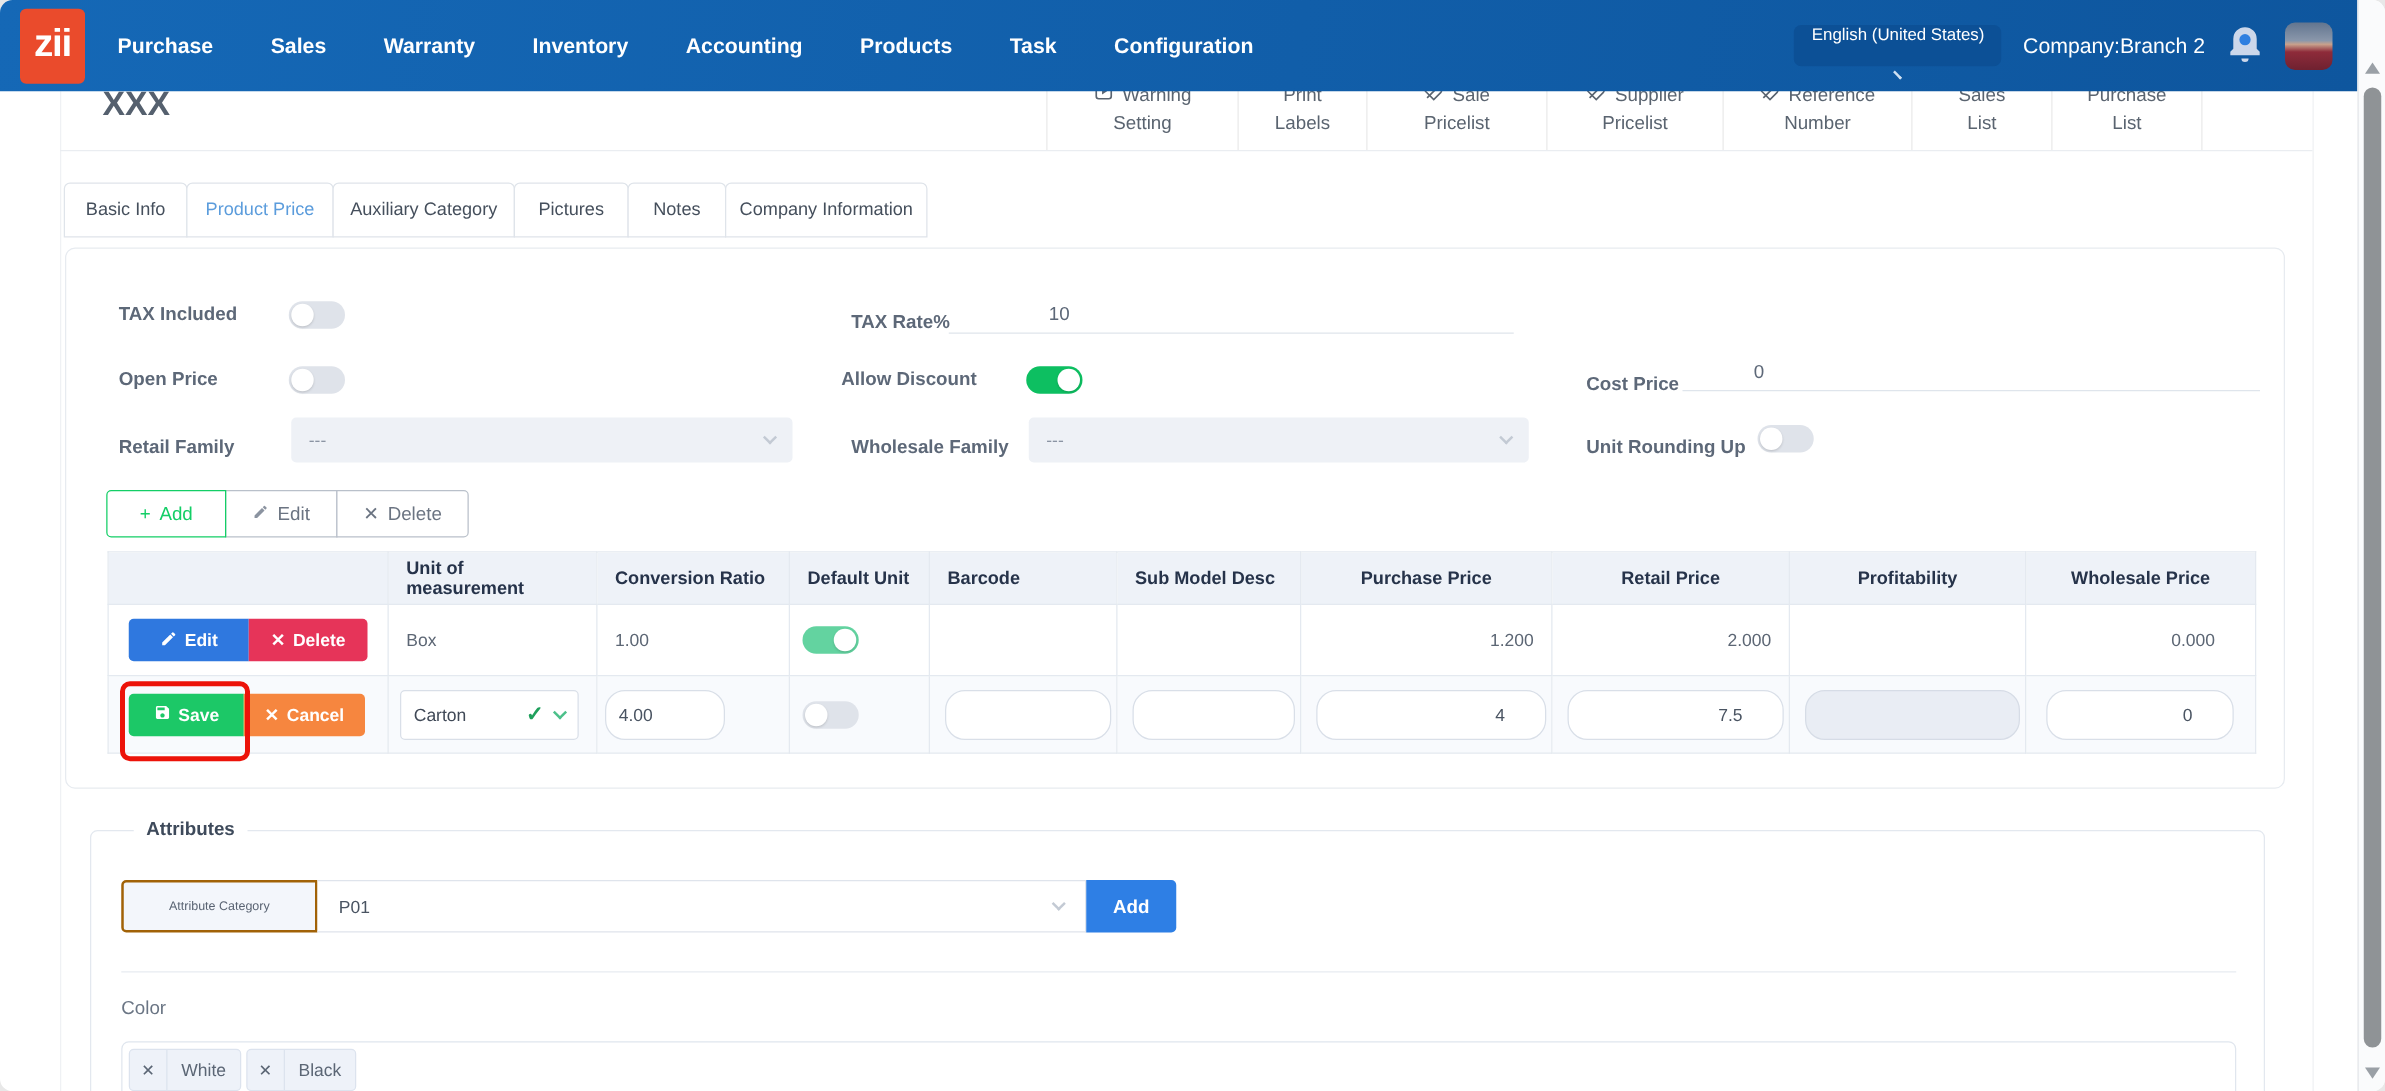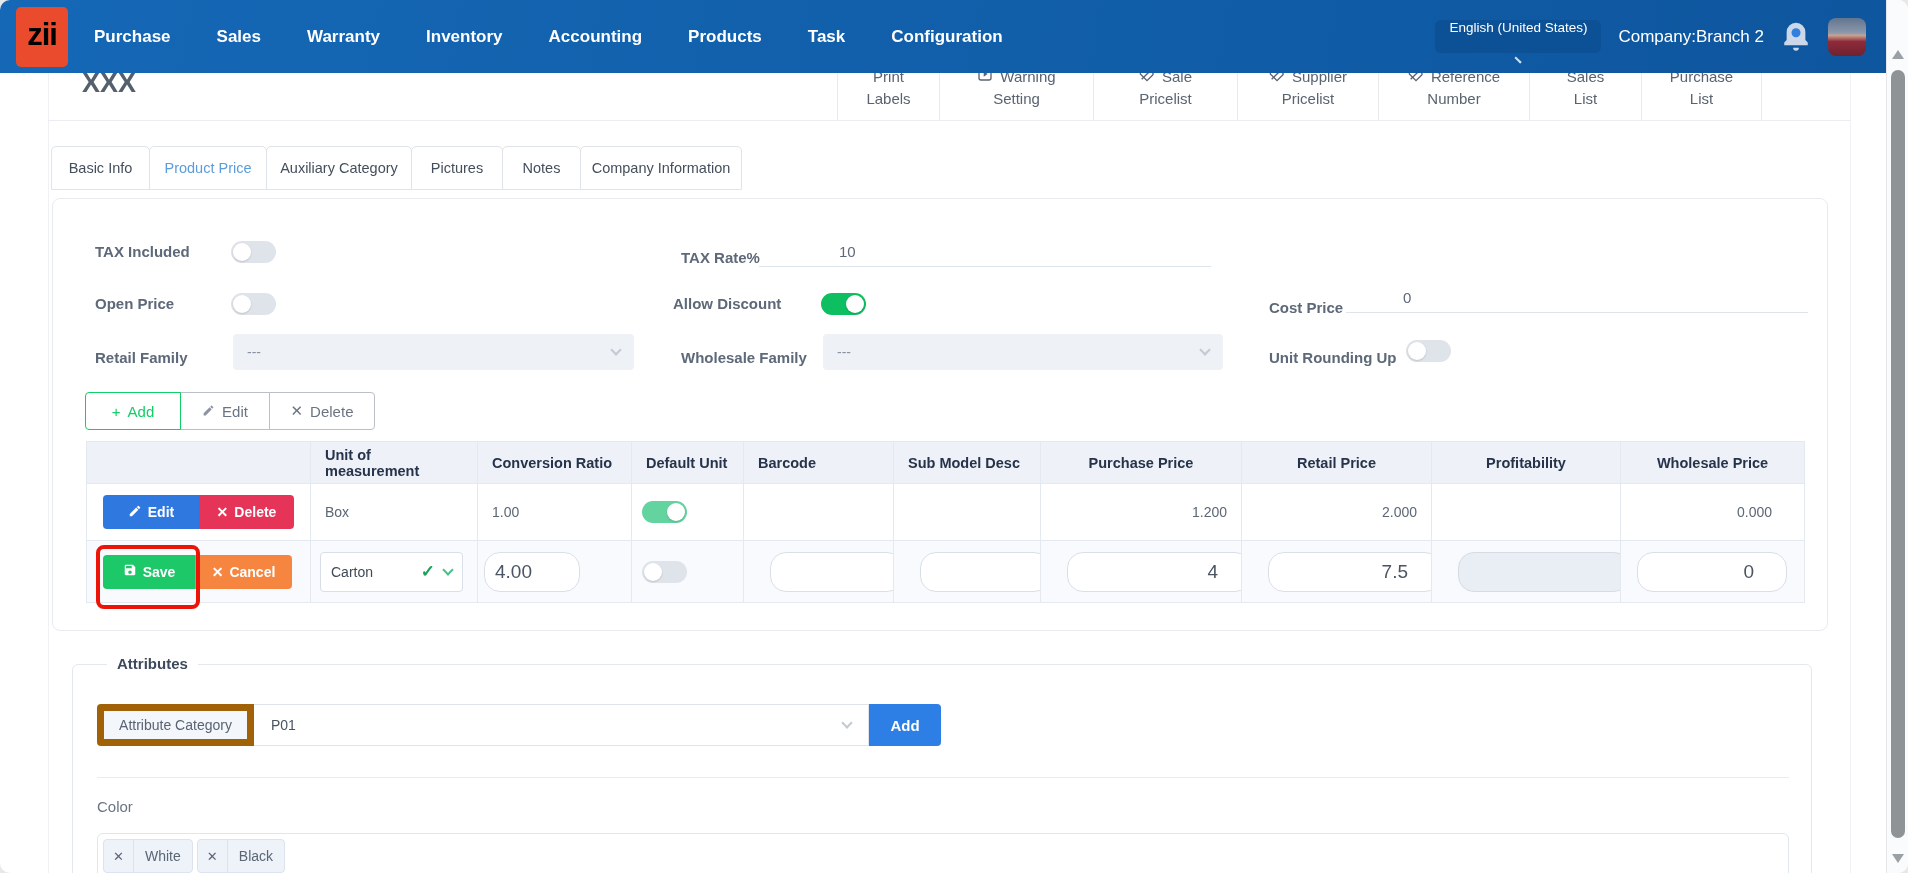--- a/index.html
+++ b/index.html
@@ -6,21 +6,21 @@
   html,body { background:#e8e8e8; font-family:"Liberation Sans", sans-serif; }
   .window { position:relative; width:1908px; height:873px; background:#fff;
             border-radius:10px; overflow:hidden; margin:0 auto; }
 
   
   .topnav { position:absolute; left:0; top:0; width:1886px; height:73px; z-index:4;
             background:linear-gradient(100deg,#1568b6 0%,#115ea9 55%,#0e569e 100%);
             display:flex; align-items:center; }
   .logo { margin-left:16px; width:52px; height:60px; background:#ea4b2c; border-radius:5px;
           display:flex; align-items:center; justify-content:center;
-          color:#000000; font-weight:800; font-size:31px; letter-spacing:-1px; padding-bottom:3px; }
+          color:#ffffff; font-weight:800; font-size:31px; letter-spacing:-1px; padding-bottom:3px; }
   .nav-items { display:flex; gap:46px; margin-left:26px; }
   .nav-items span { color:#fff; font-size:17px; font-weight:600; cursor:pointer; white-space:nowrap; }
   .nav-right { margin-left:auto; display:flex; align-items:center; gap:17px; margin-right:20px; }
   .lang-box { height:33px; padding:0 14px; background:#0c5096; border-radius:6px; color:#fff;
               font-size:13.5px; display:flex; align-items:center; gap:28px; cursor:pointer;flex-direction:column; }
   .chev { width:8px; height:8px; border-right:2px solid #c3cad4; border-bottom:2px solid #c3cad4;
           transform:rotate(45deg); display:inline-block; margin-top:-4px; }
   .chev.white { border-color:#cfe0f2; }
   .company-label { color:#fff; font-size:17px; }
   .avatar { width:38px; height:38px; border-radius:8px;
@@ -99,43 +99,43 @@
   td.icell { padding:0; }
 
   .row-btn { display:inline-flex; align-items:center; justify-content:center; gap:6px; height:34px;
              color:#fff; font-size:14px; font-weight:700; border:none; cursor:pointer; vertical-align:middle; }
   .btn-edit   { background:#2f78df; border-radius:4px 0 0 4px; width:96px; }
   .btn-del    { background:#e63459; border-radius:0 4px 4px 0; width:95px; }
   .btn-save   { background:#1cc867; border-radius:4px 0 0 4px; width:92px; }
   .btn-cancel { background:#f6863f; border-radius:0 4px 4px 0; width:97px; }
 
   .cell-input { height:40px; border:1px solid #d9dfe8; border-radius:16px; background:#fff;
-                font-size:19px; color:#4a5462; padding:0 10px; display:block;
-                width:calc(100% - 16px); margin:0 26px; font-family:"Liberation Sans",sans-serif; }
+                font-size:14px; color:#4a5462; padding:0 10px; display:block;
+                width:calc(100% - 16px); margin:0 12px; font-family:"Liberation Sans",sans-serif; }
   .cell-input.num { text-align:right; padding-right:32px; }
   .cell-input.conv { width:96px; margin-left:6px; text-align:left; }
   .cell-input.dis { background:#e9edf4; border-color:#d6dce6; width:calc(100% - 16px); }
   .cell-input.whs { width:150px; margin-left:16px; }
   .unit-select { display:flex; align-items:center; height:40px; margin:0 14px 0 9px;
                  border:1px solid #d9dfe8; border-radius:4px; background:#fff; padding:0 10px;
                  font-size:14px; color:#3f4856; cursor:pointer; }
   .unit-select .ok { margin-left:auto; color:#1fa05c; font-weight:800; font-size:17px; }
   .unit-select .chev.green { border-color:#4cc08a; margin-left:9px; }
 
   .annotation { position:absolute; left:96px; top:545px; width:104px; height:64px;
                 border:4px solid #ec1309; border-radius:8px; z-index:5; pointer-events:none; }
 
   
   .attrs { position:absolute; left:72px; top:664px; width:1740px; height:250px;
            border:1px solid #e3e8ef; border-radius:6px; }
   .attrs .legend { position:absolute; top:-10px; left:34px; background:#fff; padding:0 10px;
                    font-size:15px; font-weight:700; color:#3e4a5b; }
   .attr-group { position:absolute; left:24px; top:39px; height:42px; display:flex; }
-  .addon { width:157px; background:#f3f6fb; border:7px solid #a16207; border-radius:4px 0 0 4px;
-           display:flex; align-items:center; justify-content:center; font-size:14px; color:#596372; }
+  .addon { width:157px; background:#f3f6fb; border:2px solid #a16207; border-radius:4px 0 0 4px;
+           display:flex; align-items:center; justify-content:center; font-size:10px; color:#596372; }
   .attr-select { width:615px; background:#fff; border:1px solid #dfe4ec; border-left:none;
                  display:flex; align-items:center; padding:0 17px; font-size:14px; color:#4a5462; cursor:pointer; }
   .attr-select .chev { margin-left:auto; }
   .attr-add { width:72px; background:#2e7fe5; color:#fff; border:none; border-radius:0 4px 4px 0;
               font-size:15px; font-weight:700; cursor:pointer; font-family:"Liberation Sans",sans-serif; }
   .attr-divider { position:absolute; left:24px; top:112px; width:1692px; border-top:1px solid #e8ecf1; }
   .color-label { position:absolute; left:24px; top:133px; font-size:15px; color:#6a7584; }
   .tags-box { position:absolute; left:24px; top:168px; width:1692px; height:64px; background:#fff;
               border:1px solid #e0e6ee; border-radius:6px; padding:5px; display:flex; gap:4px; }
   .tag { display:flex; align-items:stretch; height:34px; background:#eef2f9;
@@ -147,35 +147,35 @@
 </head>
 <body>
 
 <div class="window">
 
   <div class="edge-line" style="left:48px;"></div>
   <div class="edge-line" style="left:1850px;"></div>
 
   <div class="page-title">XXX</div>
   <div class="header-actions">
-    <div class="hbtn" style="width:103px">
-      <span class="l1">
-          <span>Print</span>
-        </span>
-      <span class="l2">Labels</span>
-    </div>
     <div class="hbtn" style="width:154px">
       <span class="l1">
         <span><svg width="16" height="16" viewBox="0 0 24 24" fill="none" stroke="#5a6470" stroke-width="2">
               <rect x="3" y="3" width="18" height="18" rx="3"></rect>
               <path d="M10 8l6 4-6 4z" fill="#5a6470" stroke="none"></path>
             </svg></span>
         <span>Warning</span>
       </span>
       <span class="l2">Setting</span>
+    </div>
+    <div class="hbtn" style="width:103px">
+      <span class="l1">
+          <span>Print</span>
+        </span>
+      <span class="l2">Labels</span>
     </div>
     <div class="hbtn" style="width:144px">
       <span class="l1">
         <span><svg width="16" height="16" viewBox="0 0 24 24" fill="none" stroke="#5a6470" stroke-width="2">
               <path d="M20.59 13.41 12 22 2 12V2h10l8.59 8.59a2 2 0 0 1 0 2.82z"></path>
               <circle cx="7" cy="7" r="1.6" fill="#5a6470" stroke="none"></circle>
               <line x1="4" y1="20" x2="20" y2="4"></line>
             </svg></span>
         <span>Sale</span>
       </span>

